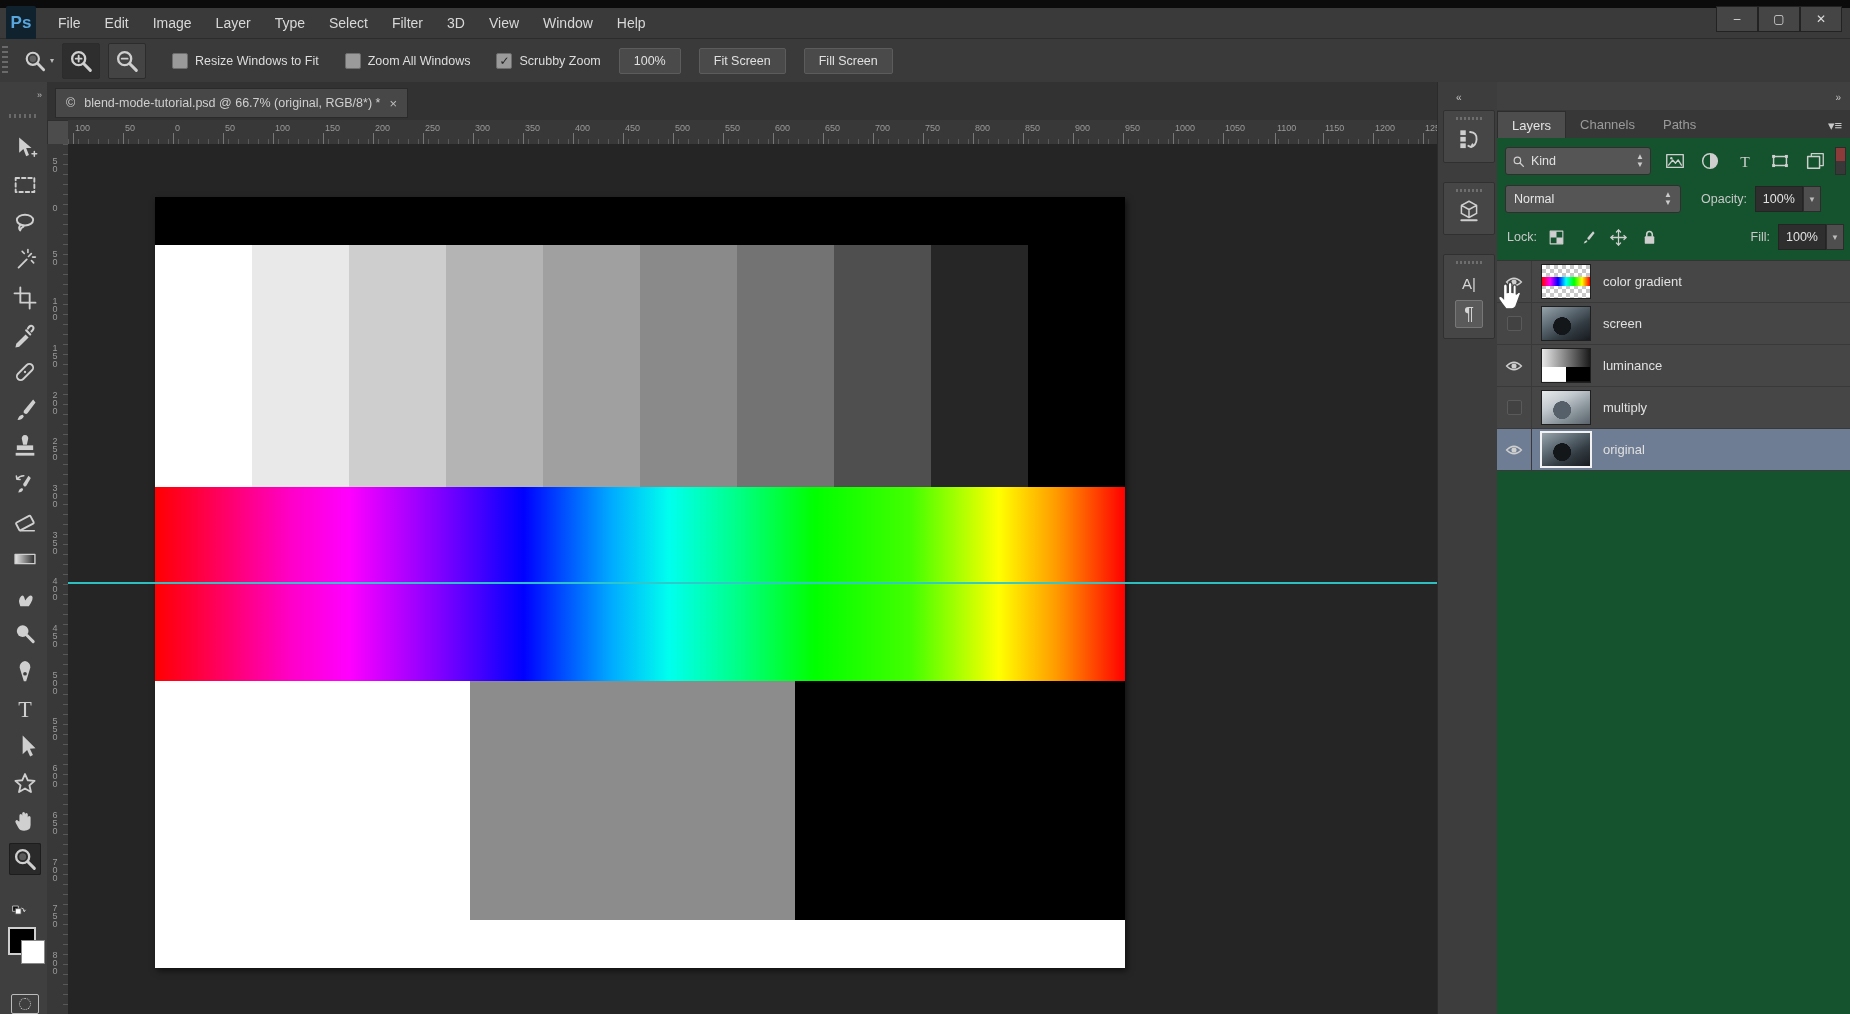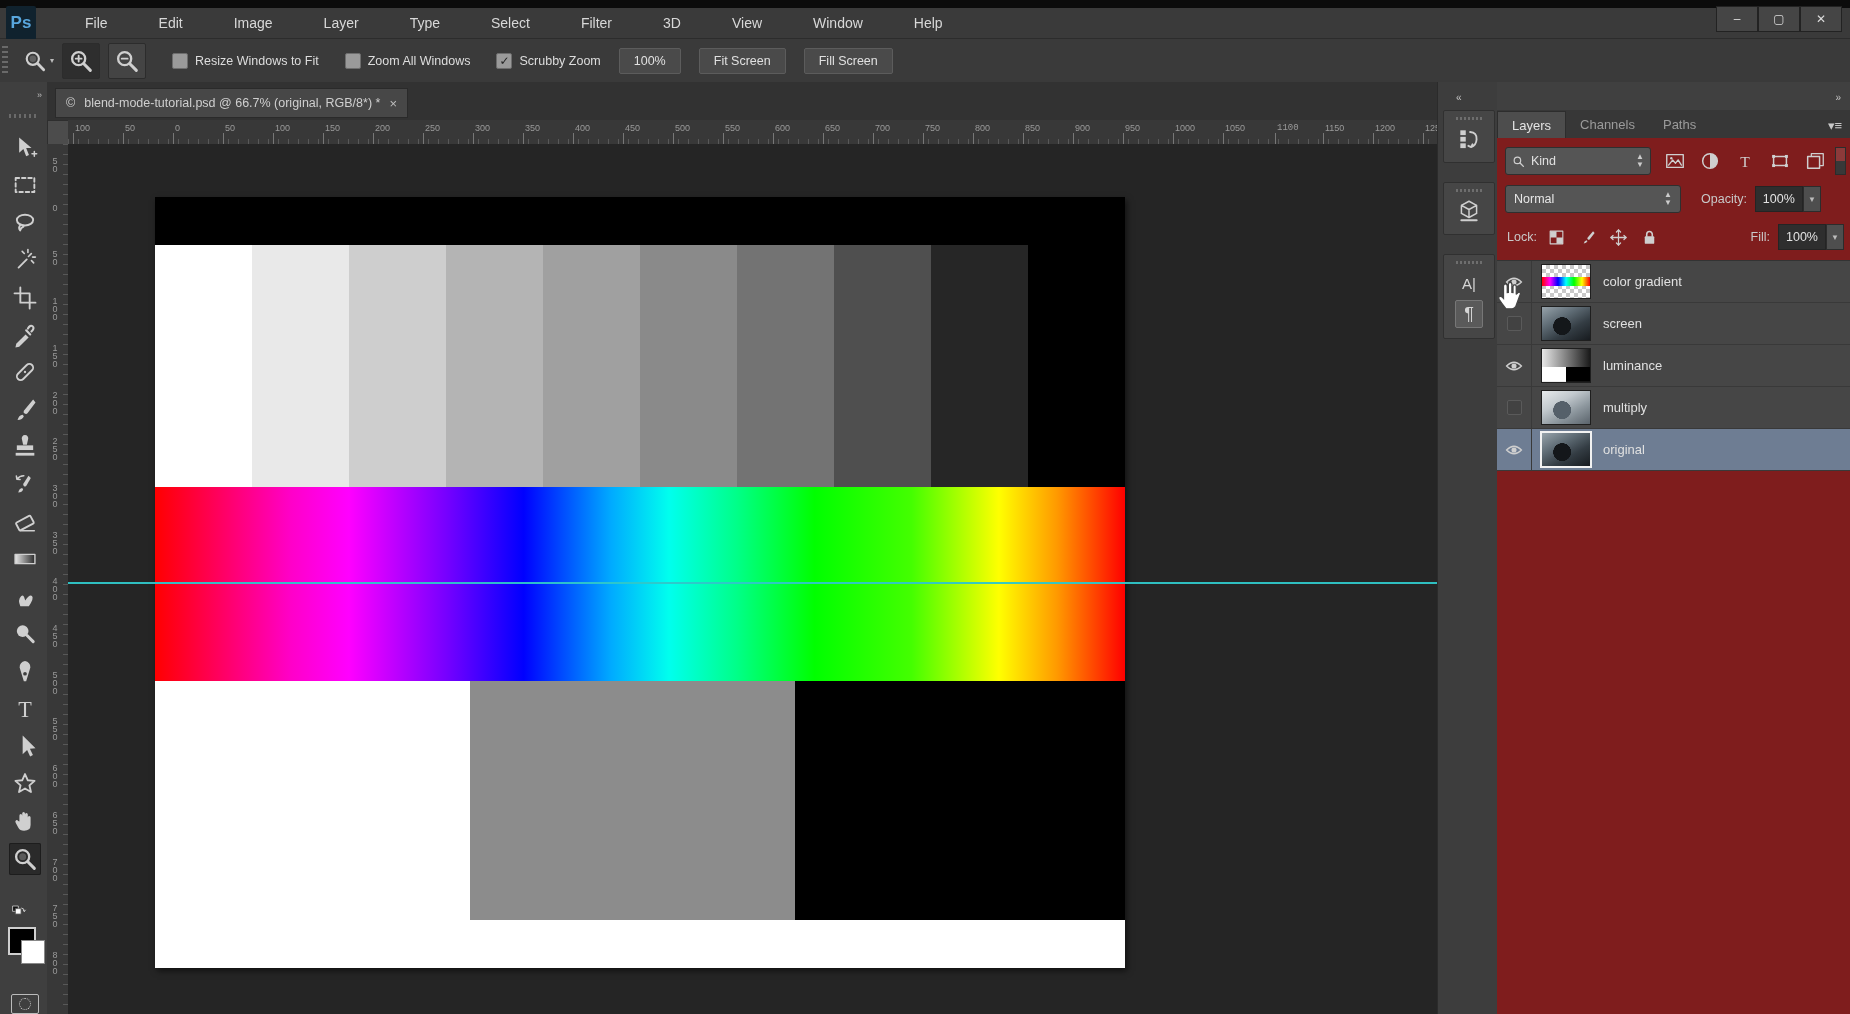--- a/index.html
+++ b/index.html
@@ -9,21 +9,21 @@
   .abs{position:absolute;}
   svg{display:block;width:100%;height:100%;}
 
   
   #top-strip{left:0;top:0;width:1850px;height:8px;background:#0b0b0b;}
   #menu-bar{left:0;top:8px;width:1850px;height:30px;background:#3a3a3a;border-bottom:1px solid #2c2c2c;
             display:flex;align-items:center;}
   #ps-logo{width:30px;height:34px;margin-left:6px;background:#10222e;color:#58a6dd;font-weight:bold;
            font-size:17px;display:flex;align-items:center;justify-content:center;border-radius:2px;}
   #menu-items{display:flex;gap:24px;margin-left:22px;font-size:14px;color:#d8d8d8;}
-  #menu-items span{cursor:default;margin-left:27px;}
+  #menu-items span{cursor:default;}
   #win-buttons{position:absolute;right:8px;top:-2px;display:flex;}
   .win-btn{width:40px;height:24px;background:#454545;border:1px solid #222;color:#ddd;
            font-size:12px;display:flex;align-items:center;justify-content:center;}
 
   
   #options-bar{left:0;top:39px;width:1850px;height:43px;background:#3a3a3a;border-bottom:1px solid #262626;
                display:flex;align-items:center;}
   .grip-v{width:6px;height:30px;margin-left:2px;
           background:repeating-linear-gradient(#6a6a6a 0 2px,transparent 2px 5px);}
   .tool-mini{width:26px;height:26px;margin-left:14px;position:relative;}
@@ -97,21 +97,21 @@
 
   
   #layers-panel{left:1497px;top:82px;width:353px;height:932px;background:#404040;}
   #panel-expand{position:absolute;right:10px;top:10px;font-size:10px;color:#c5c5c5;letter-spacing:-1px;}
   #panel-tabs{position:absolute;left:0;top:28px;width:100%;height:28px;display:flex;align-items:flex-end;
               background:#373737;}
   .ptab{height:26px;padding:0 14px;font-size:13px;color:#9b9b9b;display:flex;align-items:center;margin-top:18px;}
   .ptab.active{background:#4d4d4d;color:#e3e3e3;border:1px solid #2d2d2d;border-bottom:none;}
   #panel-menu-btn{margin-left:auto;margin-right:8px;color:#c9c9c9;font-size:13px;height:26px;
                   display:flex;align-items:center;gap:2px;}
-  #panel-body{position:absolute;left:0;top:56px;width:100%;height:876px;background:#7f1d1d;}
+  #panel-body{position:absolute;left:0;top:56px;width:100%;height:876px;background:#14532d;}
   .prow{position:absolute;left:0;width:100%;display:flex;align-items:center;}
   #row-kind{top:8px;height:30px;}
   #kind-dd{margin-left:8px;width:132px;height:26px;background:#555;border:1px solid #2f2f2f;border-radius:3px;
            display:flex;align-items:center;font-size:12.5px;color:#e0e0e0;padding:0 6px;gap:6px;}
   #kind-dd .spread{margin-left:auto;}
   .updown{font-size:8px;color:#ccc;line-height:8px;}
   #filter-icons{display:flex;gap:13px;margin-left:13px;}
   .filter-ico{width:22px;height:22px;}
   #filter-toggle{margin-left:auto;margin-right:4px;width:9px;height:26px;background:#383838;border:1px solid #2c2c2c;}
   #filter-toggle div{width:100%;height:50%;background:#8c3a3a;}
@@ -411,21 +411,21 @@
     <span style="position: absolute; left: 705px;">600</span>
     <span style="position: absolute; left: 755px;">650</span>
     <span style="position: absolute; left: 805px;">700</span>
     <span style="position: absolute; left: 855px;">750</span>
     <span style="position: absolute; left: 905px;">800</span>
     <span style="position: absolute; left: 955px;">850</span>
     <span style="position: absolute; left: 1005px;">900</span>
     <span style="position: absolute; left: 1055px;">950</span>
     <span style="position: absolute; left: 1105px;">1000</span>
     <span style="position: absolute; left: 1155px;">1050</span>
-    <span style="position: absolute; left: 1207px; font-family: Liberation Mono, monospace;">1100</span>
+    <span style="position: absolute; left: 1207px;">1100</span>
     <span style="position: absolute; left: 1255px;">1150</span>
     <span style="position: absolute; left: 1305px;">1200</span>
     <span style="position: absolute; left: 1355px;">1250</span>
   </div>
 <div id="v-ruler" class="abs">
 
 <span style="position: absolute; top: 12px;">50</span>
     <span style="position: absolute; top: 58.7px;">0</span>
     <span style="position: absolute; top: 105.4px;">50</span>
     <span style="position: absolute; top: 152.1px;">100</span>

